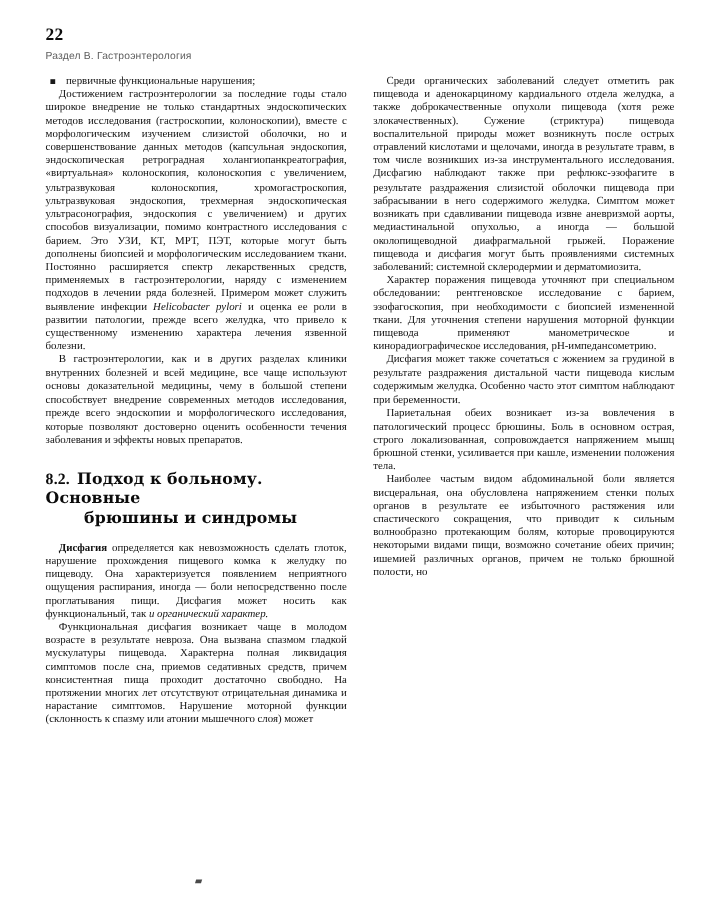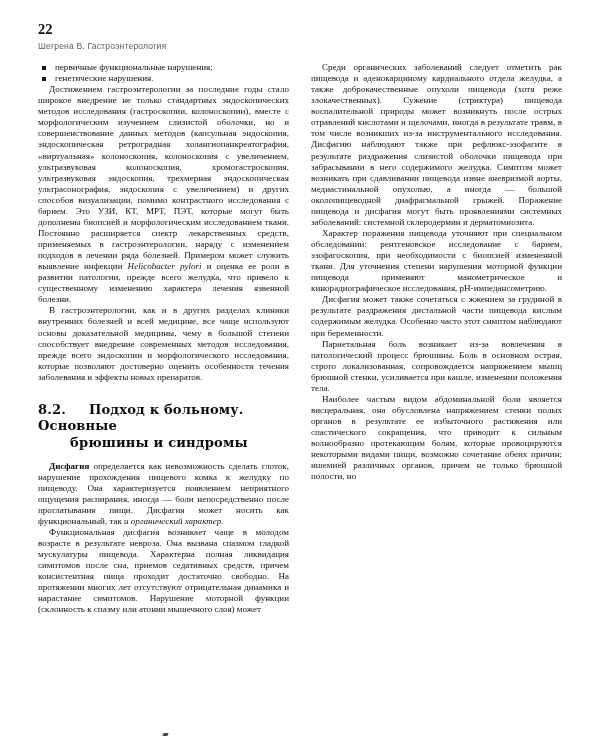--- a/index.html
+++ b/index.html
@@ -114,21 +114,22 @@
   .section-head {
     margin: 19px 0 9px 0;
     font-family: "DejaVu Serif", "Liberation Serif", serif;
     font-weight: 700;
     font-size: 13.1px;
     line-height: 16.6px;
     color: #0b0b0b;
     letter-spacing: 0.15px;
   }
   .section-head .num {
-    margin-right: 23px;
+    margin-right: 6px;
+    font-family: Liberation Serif, serif;
   }
   .section-head .l2 {
     display: block;
     padding-left: 32px;
   }
 
   
   .stray-mark {
     position: absolute;
     left: 125px;
@@ -140,30 +141,29 @@
     opacity: .85;
   }
 </style>
 </head>
 <body>
 
 <div class="page">
 
   <div class="running-head">
     <div class="folio">22</div>
-    <div class="head-title">Шегрена В. Гастроэнтерология</div>
+    <div class="head-title">Раздел В. Гастроэнтерология</div>
   </div>
 
   <div class="columns">
 
     <div class="col">
 
       <ul class="bullets" id="bullet-list">
           <li><span class="sq"></span><span>первичные функциональные нарушения;</span></li>
-          <li><span class="sq"></span><span>генетические нарушения.</span></li>
         </ul>
 
       <div id="left-paras">
           <p class="para"><span>Достижением гастроэнтерологии за последние годы стало широкое внедрение не только стандартных эндоскопических методов исследования (гастроскопии, колоноскопии), вместе с морфологическим изучением слизистой оболочки, но и совершенствование данных методов (капсульная эндоскопия, эндоскопическая ретроградная холангиопанкреатография, «виртуальная» колоноскопия, колоноскопия с увеличением, ультразвуковая колоноскопия, хромогастроскопия, ультразвуковая эндоскопия, трехмерная эндоскопическая ультрасонография, эндоскопия с увеличением) и других способов визуализации, помимо контрастного исследования с барием. Это УЗИ, КТ, МРТ, ПЭТ, которые могут быть дополнены биопсией и морфологическим исследованием ткани. Постоянно расширяется спектр лекарственных средств, применяемых в гастроэнтерологии, наряду с изменением подходов в лечении ряда болезней. Примером может служить выявление инфекции </span><span class="i">Helicobacter pylori</span><span> и оценка ее роли в развитии патологии, прежде всего желудка, что привело к существенному изменению характера лечения язвенной болезни.</span></p>
           <p class="para"><span>В гастроэнтерологии, как и в других разделах клиники внутренних болезней и всей медицине, все чаще используют основы доказательной медицины, чему в большой степени способствует внедрение современных методов исследования, прежде всего эндоскопии и морфологического исследования, которые позволяют достоверно оценить особенности течения заболевания и эффекты новых препаратов.</span></p>
         </div>
 
       <div class="section-head">
         <span class="num">8.2.</span><span>Подход к больному. Основные</span>
         <span class="l2">брюшины и синдромы</span>
@@ -173,20 +173,20 @@
           <p class="para"><span class="b">Дисфагия</span><span> определяется как невозможность сделать глоток, нарушение прохождения пищевого комка к желудку по пищеводу. Она характеризуется появлением неприятного ощущения распирания, иногда — боли непосредственно после проглатывания пищи. Дисфагия может носить как функциональный, так </span><span class="i">и органический характер.</span></p>
           <p class="para"><span>Функциональная дисфагия возникает чаще в молодом возрасте в результате невроза. Она вызвана спазмом гладкой мускулатуры пищевода. Характерна полная ликвидация симптомов после сна, приемов седативных средств, причем консистентная пища проходит достаточно свободно. На протяжении многих лет отсутствуют отрицательная динамика и нарастание симптомов. Нарушение моторной функции (склонность к спазму или атонии мышечного слоя) может</span></p>
         </div>
     </div>
 
     <div class="col">
       <div id="right-paras">
           <p class="para"><span>Среди органических заболеваний следует отметить рак пищевода и аденокарциному кардиального отдела желудка, а также доброкачественные опухоли пищевода (хотя реже злокачественных). Сужение (стриктура) пищевода воспалительной природы может возникнуть после острых отравлений кислотами и щелочами, иногда в результате травм, в том числе возникших из-за инструментального исследования. Дисфагию наблюдают также при рефлюкс-эзофагите в результате раздражения слизистой оболочки пищевода при забрасывании в него содержимого желудка. Симптом может возникать при сдавливании пищевода извне аневризмой аорты, медиастинальной опухолью, а иногда — большой околопищеводной диафрагмальной грыжей. Поражение пищевода и дисфагия могут быть проявлениями системных заболеваний: системной склеродермии и дерматомиозита.</span></p>
           <p class="para"><span>Характер поражения пищевода уточняют при специальном обследовании: рентгеновское исследование с барием, эзофагоскопия, при необходимости с биопсией измененной ткани. Для уточнения степени нарушения моторной функции пищевода применяют манометрическое и кинорадиографическое исследования, рН-импедансометрию.</span></p>
           <p class="para"><span>Дисфагия может также сочетаться с жжением за грудиной в результате раздражения дистальной части пищевода кислым содержимым желудка. Особенно часто этот симптом наблюдают при беременности.</span></p>
-          <p class="para"><span>Париетальная боль возникает из-за вовлечения в патологический процесс брюшины. Боль в основном острая, строго локализованная, сопровождается напряжением мышц брюшной стенки, усиливается при кашле, изменении положения тела.</span></p>
+          <p class="para"><span>Париетальная обеих возникает из-за вовлечения в патологический процесс брюшины. Боль в основном острая, строго локализованная, сопровождается напряжением мышц брюшной стенки, усиливается при кашле, изменении положения тела.</span></p>
           <p class="para"><span>Наиболее частым видом абдоминальной боли является висцеральная, она обусловлена напряжением стенки полых органов в результате ее избыточного растяжения или спастического сокращения, что приводит к сильным волнообразно протекающим болям, которые провоцируются некоторыми видами пищи, возможно сочетание обеих причин; ишемией различных органов, причем не только брюшной полости, но</span></p>
         </div>
       <div class="stray-mark"></div>
     </div>
 
   </div>
 </div>
 
 </body></html>

